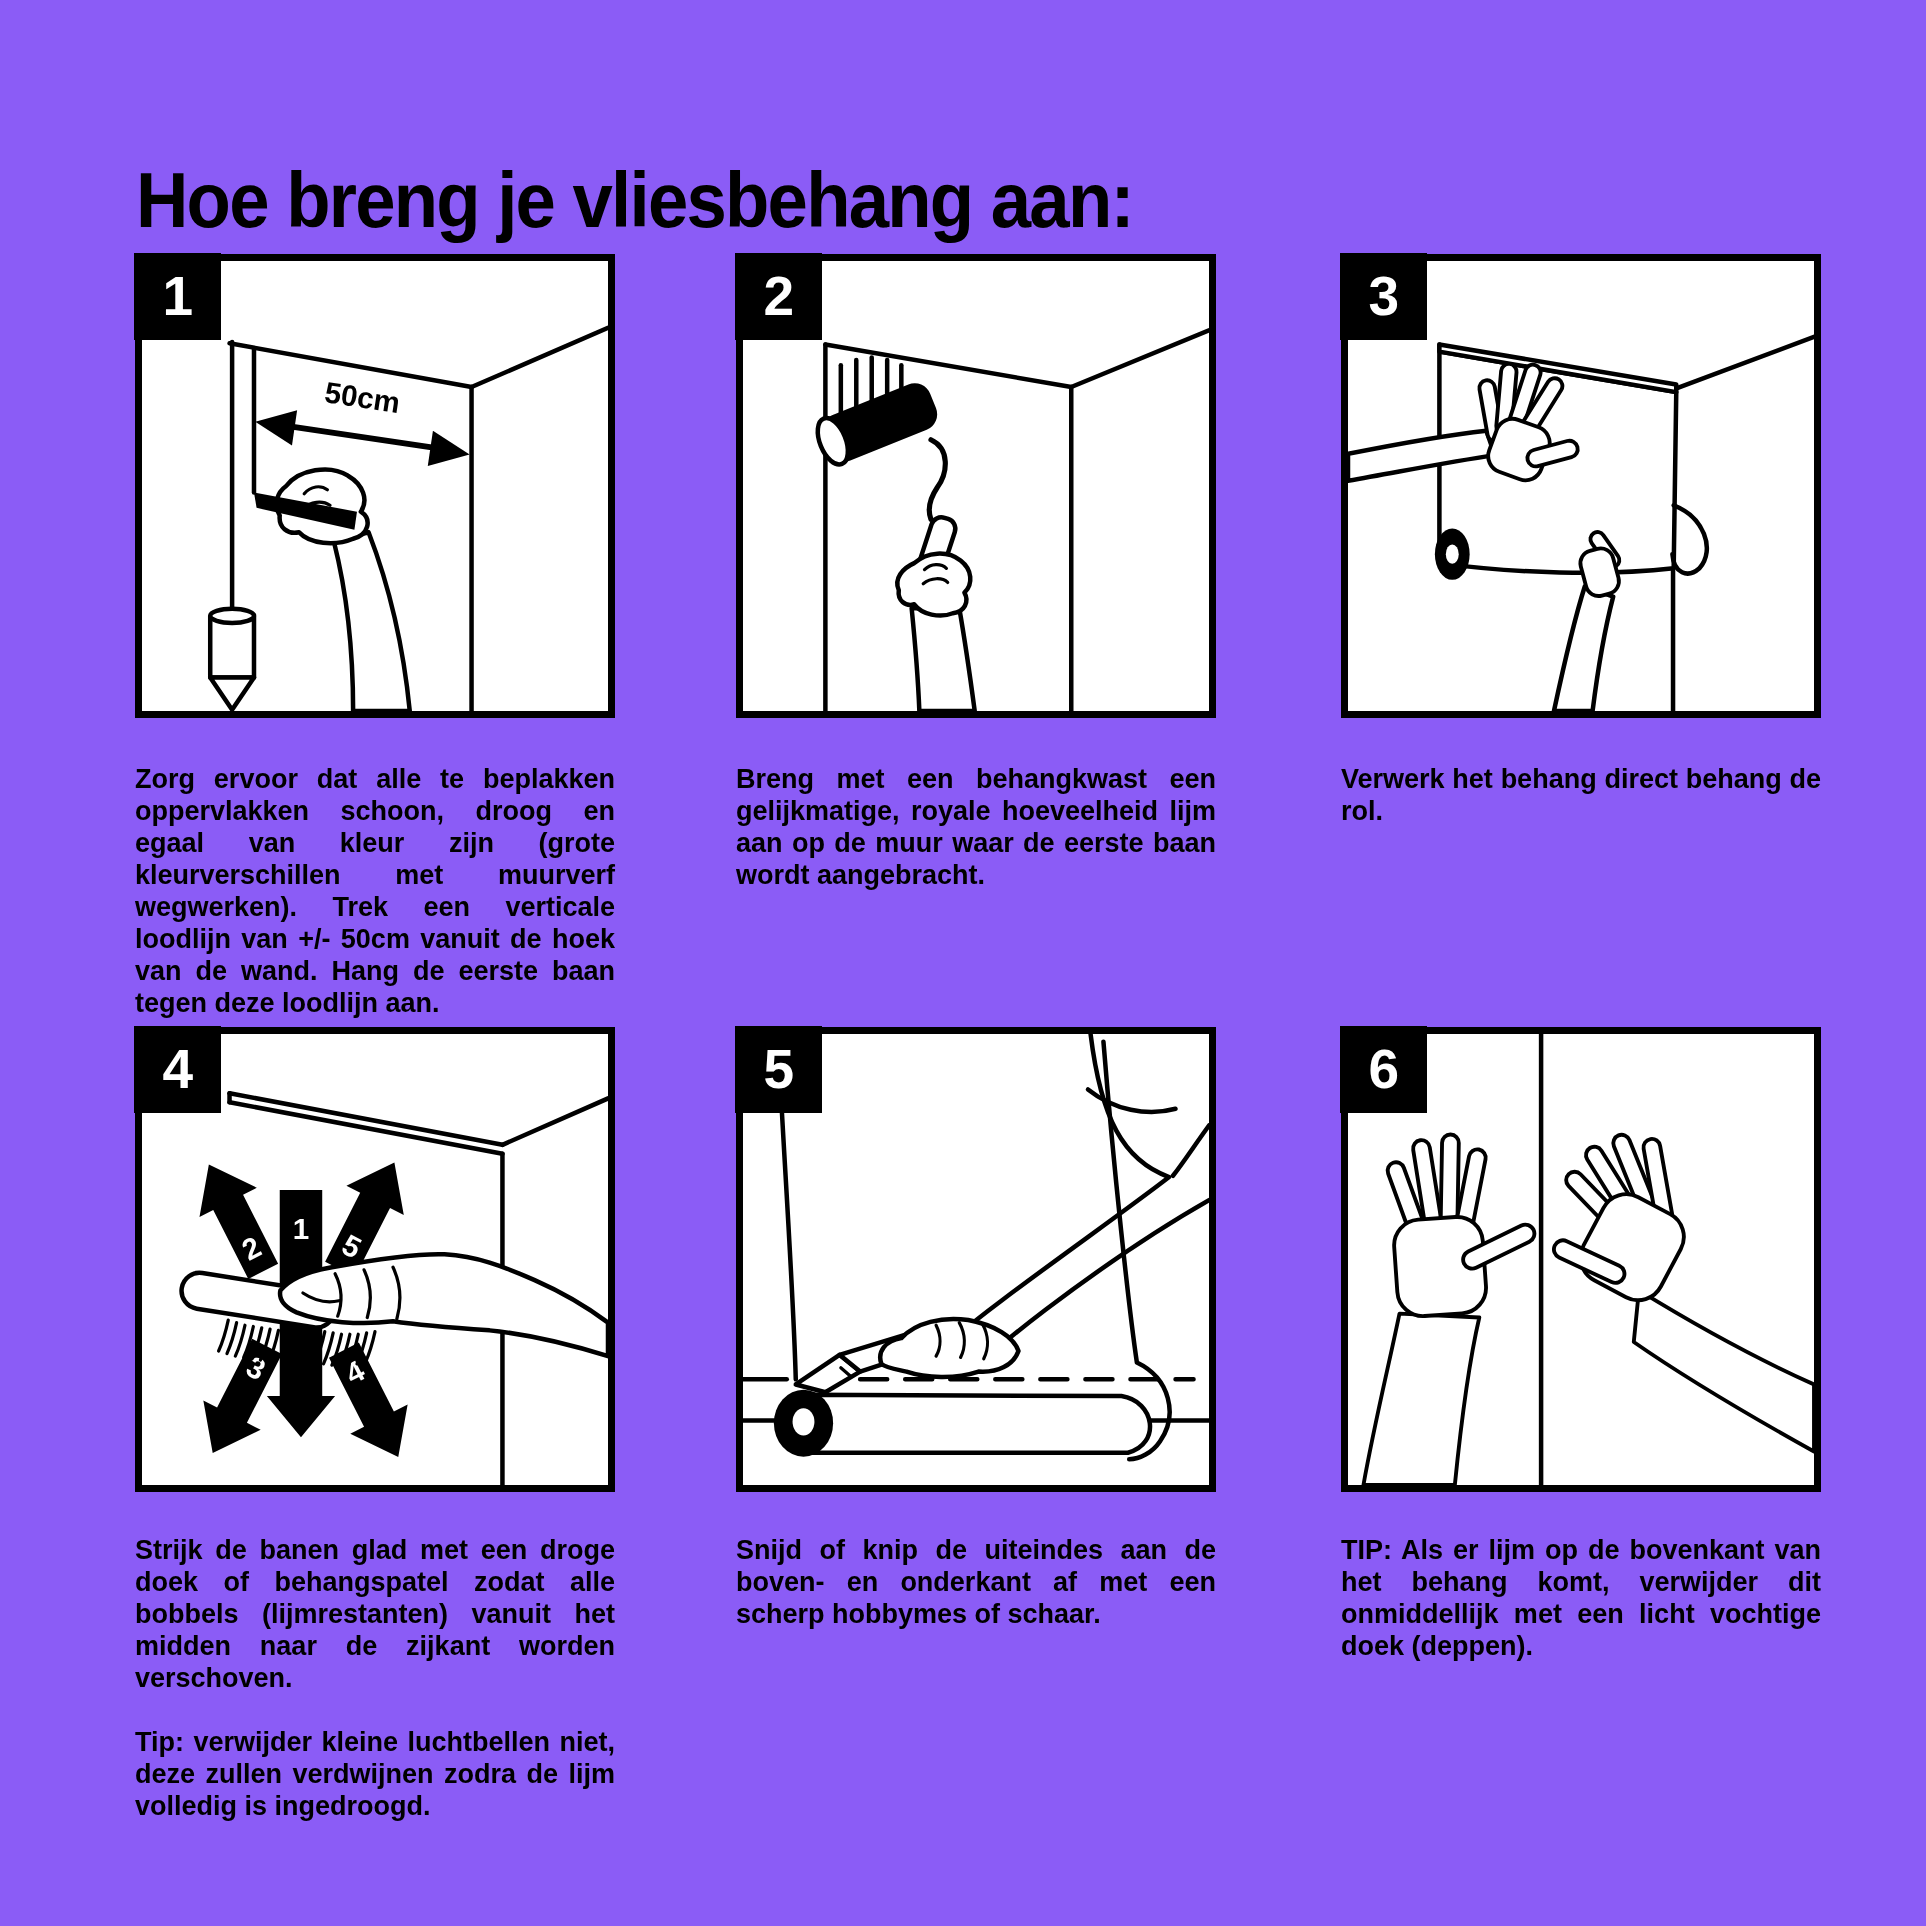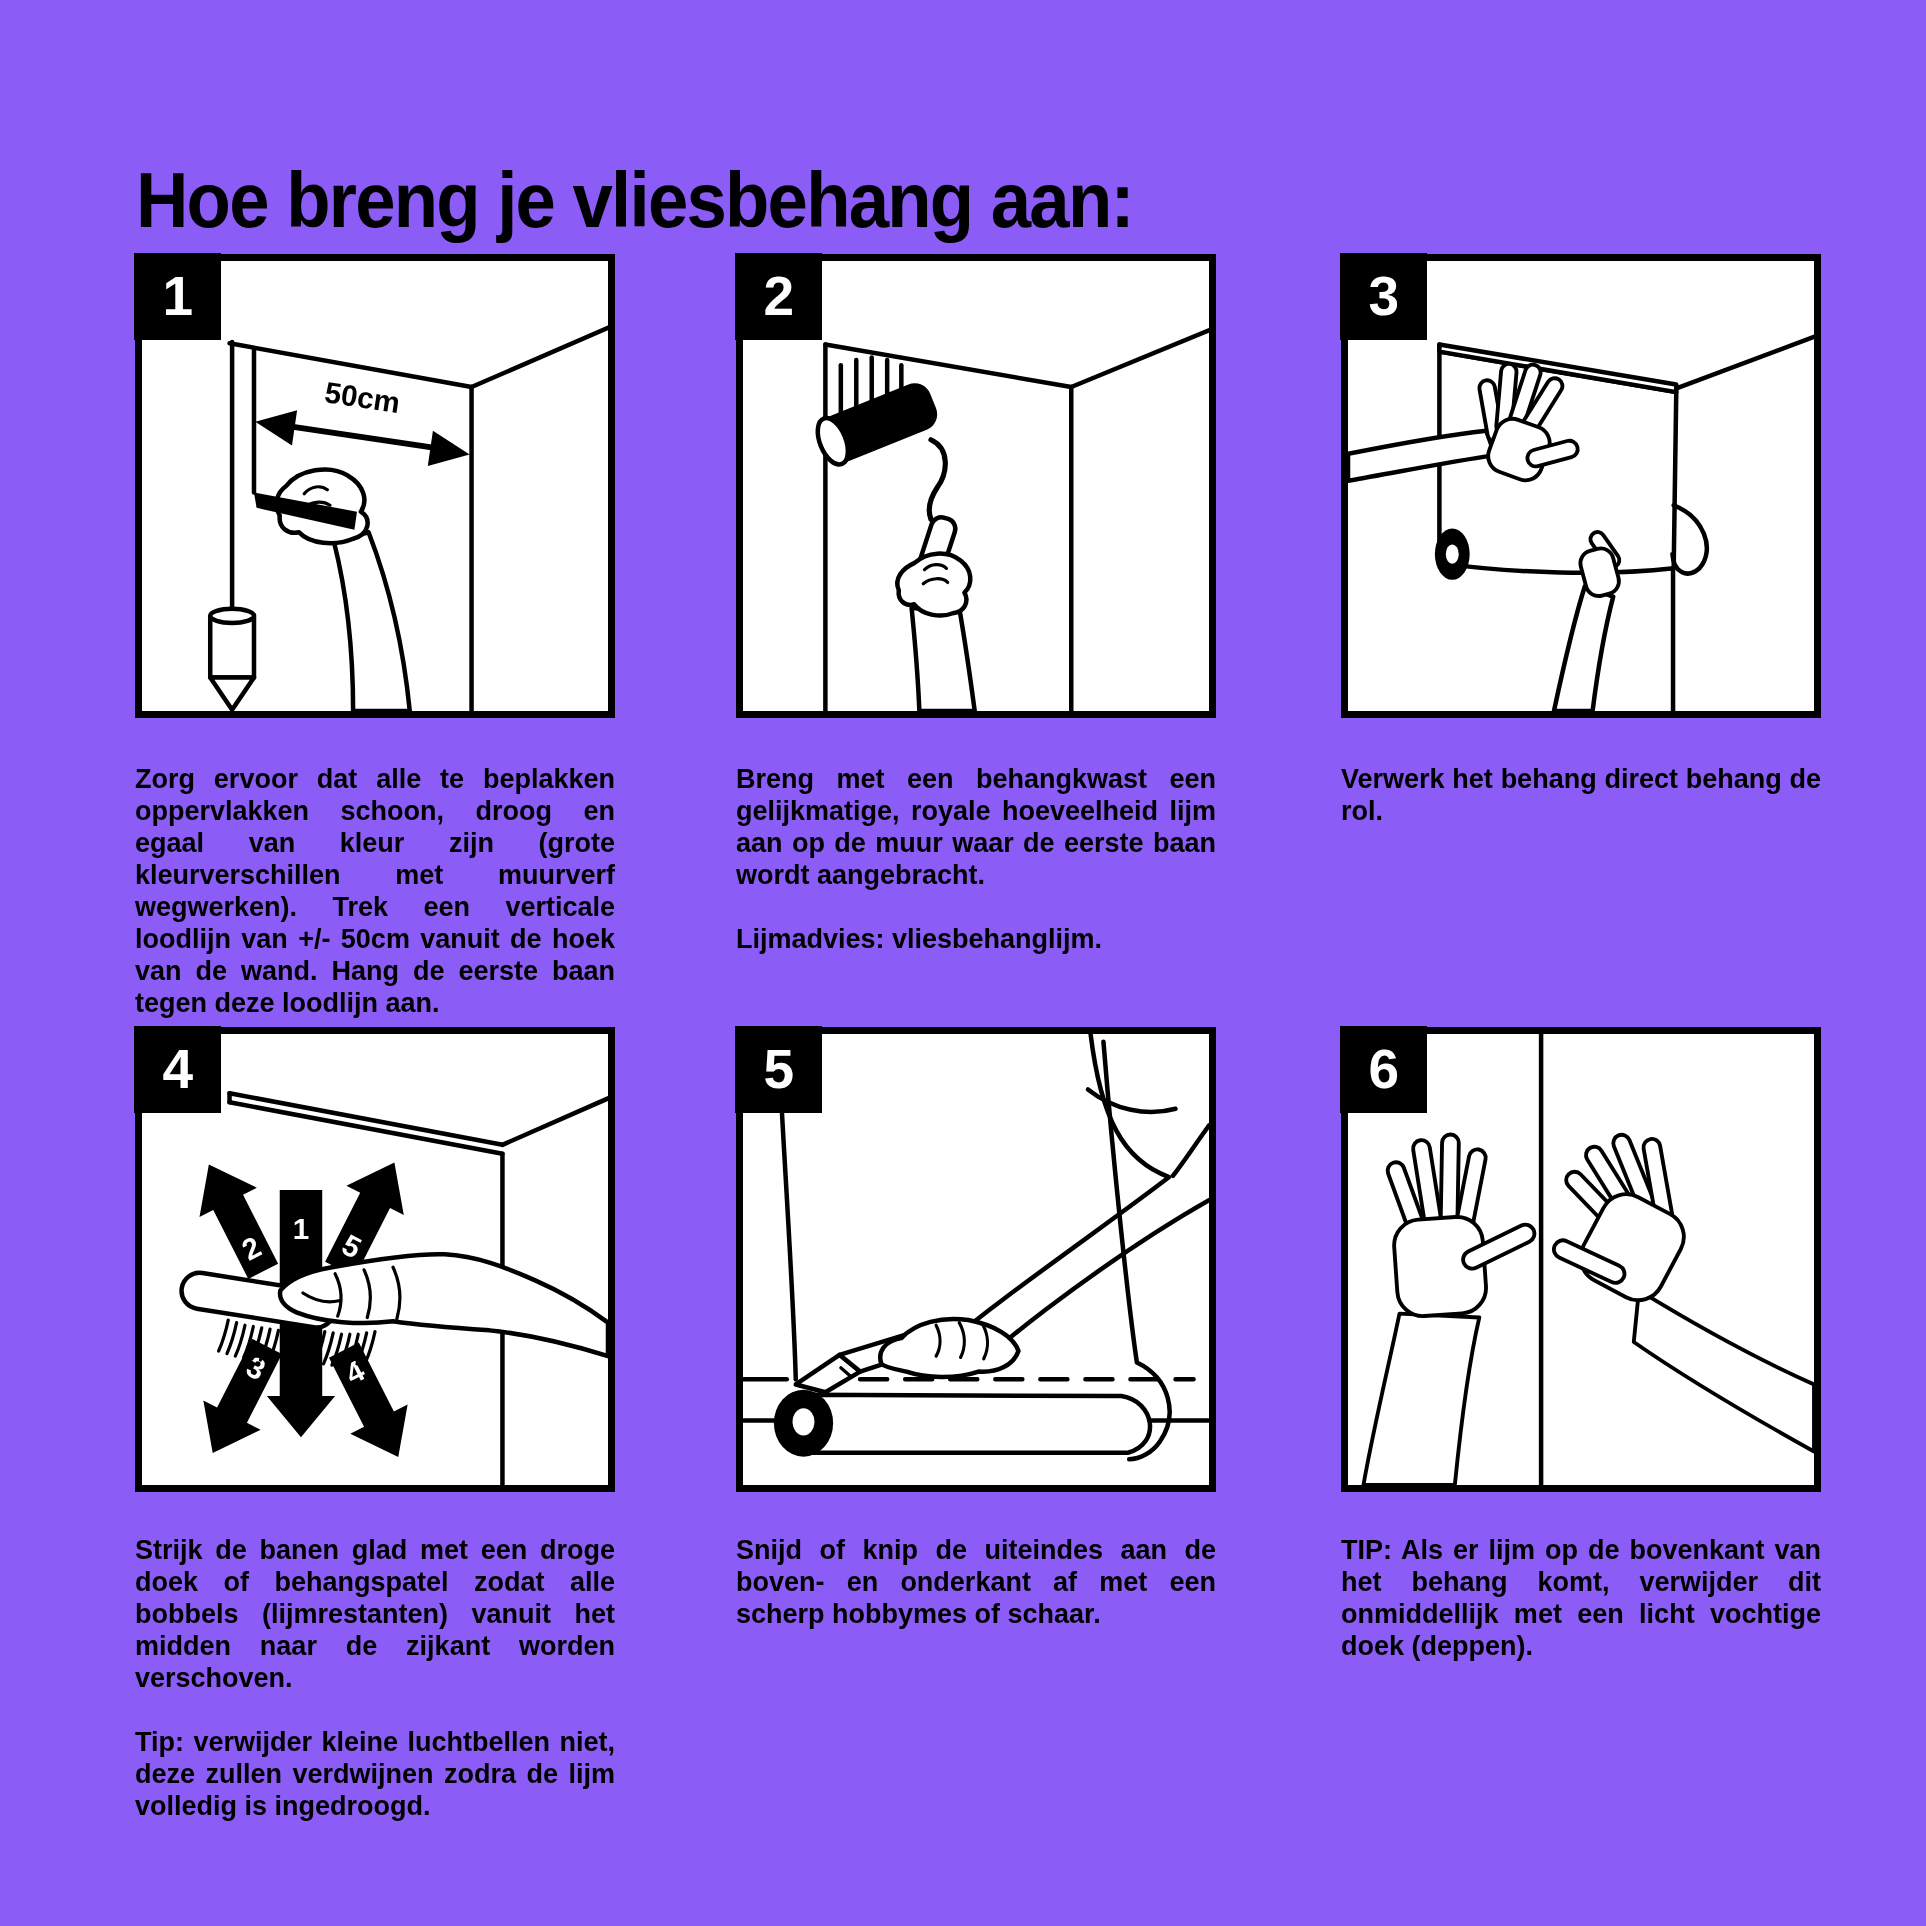--- a/index.html
+++ b/index.html
@@ -302,21 +302,20 @@
     <div class="badge">
         <span>6</span>
       </div>
   </section>
 
   <div class="caption capRow1 colA" style="left:135px">
     <p>Zorg ervoor dat alle te beplakken oppervlakken schoon, droog en egaal van kleur zijn (grote kleurverschillen met muurverf wegwerken). Trek een verticale loodlijn van +/- 50cm vanuit de hoek van de wand. Hang de eerste baan tegen deze loodlijn aan.</p>
   </div>
   <div class="caption capRow1" style="left:736px">
     <p>Breng met een behangkwast een gelijkmatige, royale hoeveelheid lijm aan op de muur waar de eerste baan wordt aangebracht.</p>
-    <p class="gap">Lijmadvies: vliesbehanglijm.</p>
   </div>
   <div class="caption capRow1" style="left:1341px">
     <p>Verwerk het behang direct behang de rol.</p>
   </div>
   <div class="caption capRow2" style="left:135px">
     <p>Strijk de banen glad met een droge doek of behangspatel zodat alle bobbels (lijmrestanten) vanuit het midden naar de zijkant worden verschoven.</p>
     <p class="gap">Tip: verwijder kleine luchtbellen niet, deze zullen verdwijnen zodra de lijm volledig is ingedroogd.</p>
   </div>
   <div class="caption capRow2" style="left:736px">
     <p>Snijd of knip de uiteindes aan de boven- en onderkant af met een scherp hobbymes of schaar.</p>

